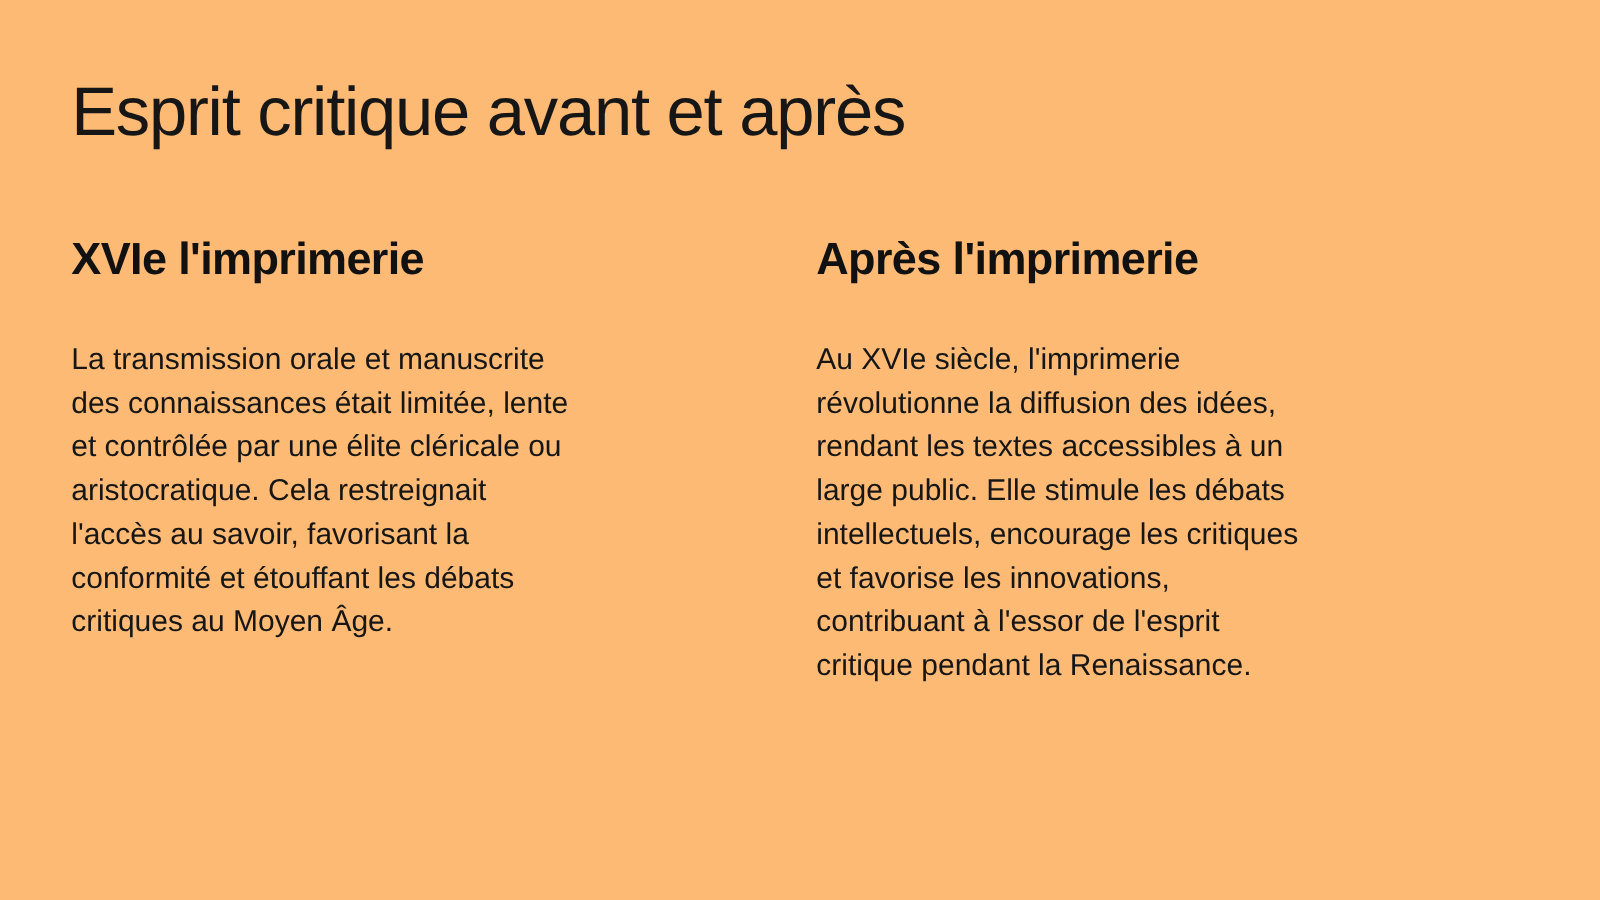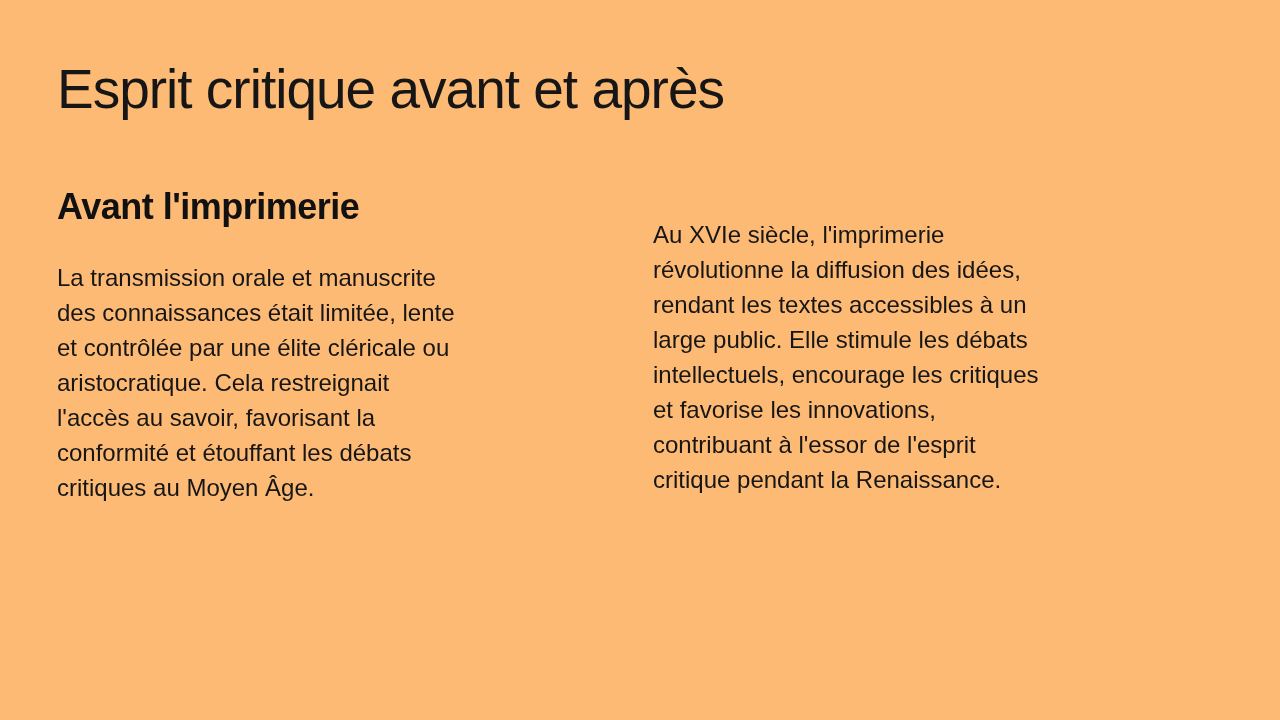--- a/index.html
+++ b/index.html
@@ -47,47 +47,48 @@
   .col h2 {
     margin: 0;
     font-size: 36px;
     font-weight: 700;
     letter-spacing: -0.5px;
     line-height: 1.2;
     color: #111111;
     white-space: nowrap;
   }
   .col p {
-    margin: 32px 0 0 0;
+    margin: 42px 0 0 0;
     font-size: 24px;
     font-weight: 400;
     line-height: 35px;
     color: #161616;
     white-space: pre-line;
   }
 </style>
 </head>
 <body>
 
 <div class="slide">
   <h1 class="title">Esprit critique avant et après</h1>
 
   <div class="columns">
     <section class="col">
-      <h2>Avant l'imprimerie</h2>
+      <h2>XVIe l'imprimerie</h2>
       <p>La transmission orale et manuscrite
 des connaissances était limitée, lente
 et contrôlée par une élite cléricale ou
 aristocratique. Cela restreignait
 l'accès au savoir, favorisant la
 conformité et étouffant les débats
 critiques au Moyen Âge.</p>
     </section>
 
     <section class="col col-right">
+      <h2>Après l'imprimerie</h2>
       <p>Au XVIe siècle, l'imprimerie
 révolutionne la diffusion des idées,
 rendant les textes accessibles à un
 large public. Elle stimule les débats
 intellectuels, encourage les critiques
 et favorise les innovations,
 contribuant à l'essor de l'esprit
 critique pendant la Renaissance.</p>
     </section>
   </div>

